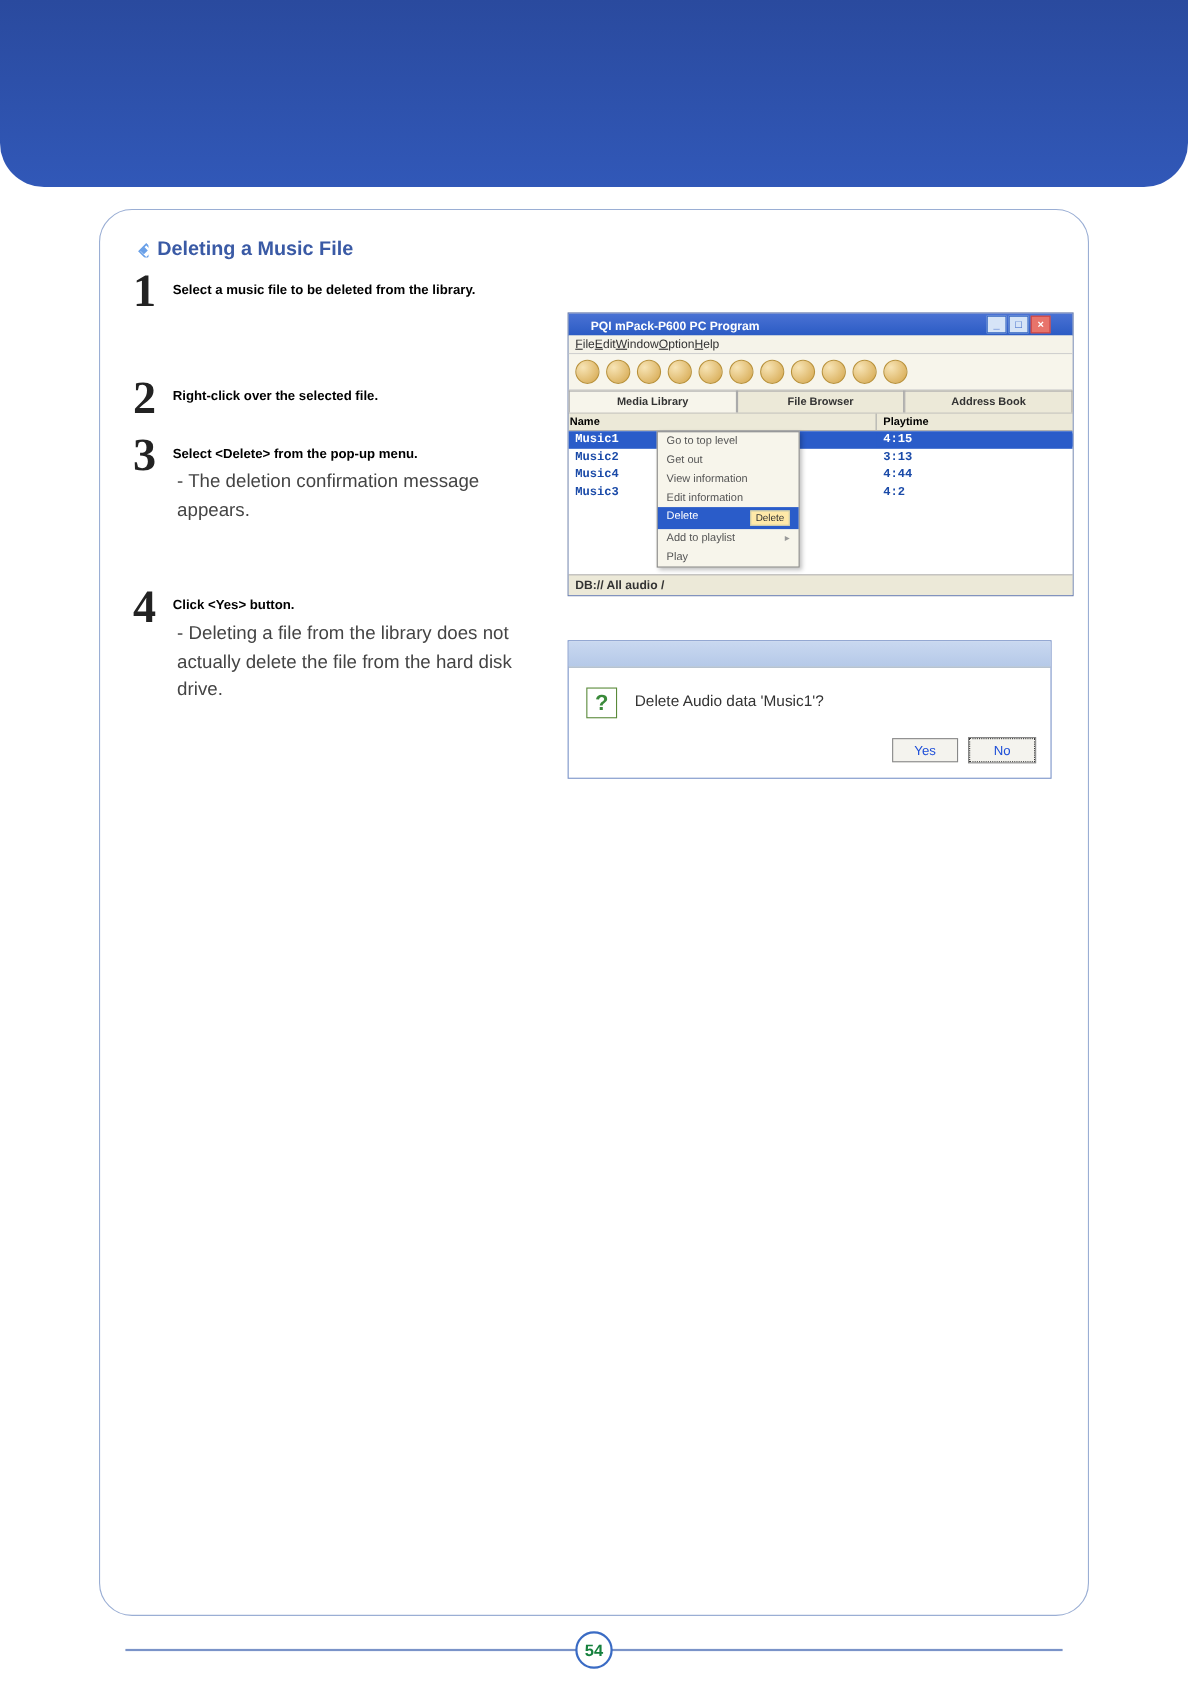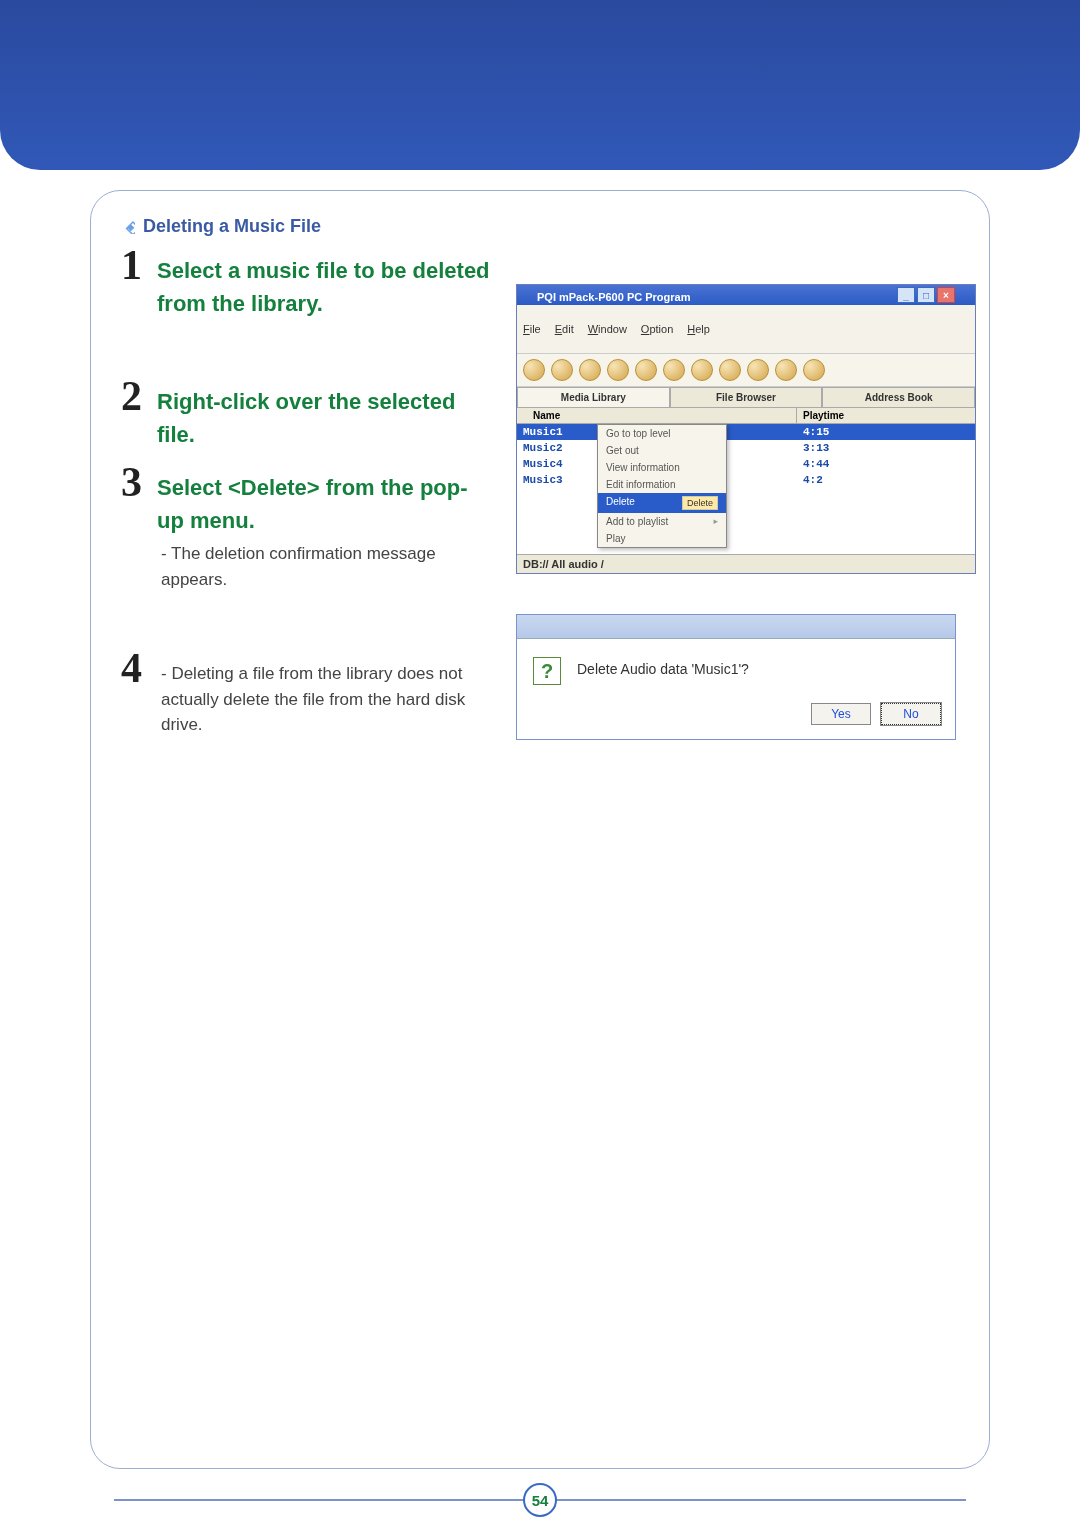--- a/index.html
+++ b/index.html
@@ -63,22 +63,22 @@
     font-family: "Times New Roman", serif;
     font-size: 42px;
     font-weight: bold;
     color: #222;
     line-height: 1;
     min-width: 28px;
   }
   .step-body { padding-top: 10px; }
   .step-text {
     font-weight: bold;
-    color: #15803d;
-    font-size: 22px;
+    color: #000000;
+    font-size: 12px;
     line-height: 1.5;
   }
   .step-sub {
     font-size: 17px;
     color: #444;
     margin-top: 4px;
     line-height: 1.5;
     padding-left: 4px;
   }
   .spacer-md { height: 45px; }
@@ -108,23 +108,22 @@
     border: 1px solid #3a6bc4;
     display: inline-flex;
     align-items: center;
     justify-content: center;
     font-size: 10px;
     color: #2b5bc4;
   }
   .tb-btn.close { background: #e8746b; color: #fff; border-color:#c44; }
   .menubar {
     background: #f5f3e9;
-    padding: 18px 6px;
-    display: flex;
-    gap: 14px;
+    padding: 2px 6px;
+    display: flex;
     color: #333;
     border-bottom: 1px solid #ccc;
   }
   .menubar span { text-decoration: underline; text-decoration-color: transparent; }
   .menubar span::first-letter { text-decoration: underline; }
   .toolbar {
     background: #f7f5eb;
     padding: 5px 6px;
     display: flex;
     gap: 6px;
@@ -153,21 +152,21 @@
     font-size: 10px;
   }
   .tab.active { background: #f7f5eb; }
   .list-header {
     display: flex;
     background: #ece9d8;
     border-bottom: 1px solid #aaa;
     font-weight: bold;
     font-size: 10px;
   }
-  .col-name { flex: 0 0 280px; padding: 2px 16px; border-right: 1px solid #aaa; }
+  .col-name { flex: 0 0 280px; padding: 2px 1px; border-right: 1px solid #aaa; }
   .col-play { flex: 1; padding: 2px 6px; }
   .list-body {
     background: #fff;
     min-height: 130px;
     position: relative;
     font-family: "Courier New", monospace;
     font-size: 11px;
     color: #1a4aa8;
     font-weight: bold;
   }
@@ -323,20 +322,21 @@
           <div class="step-text">Select &lt;Delete&gt; from the pop-up menu.</div>
           <div class="step-sub">- The deletion confirmation message appears.</div>
         </div>
       </div>
 
       <div class="spacer-md"></div>
 
       <div class="step">
         <div class="step-num">4</div>
         <div class="step-body">
+          <div class="step-text">Click &lt;Yes&gt; button.</div>
           <div class="step-sub">- Deleting a file from the library does not actually delete the file from the hard disk drive.</div>
         </div>
       </div>
 
     </div>
 
     <div class="right-col">
 
       <div class="app-window">
         <div class="titlebar">

